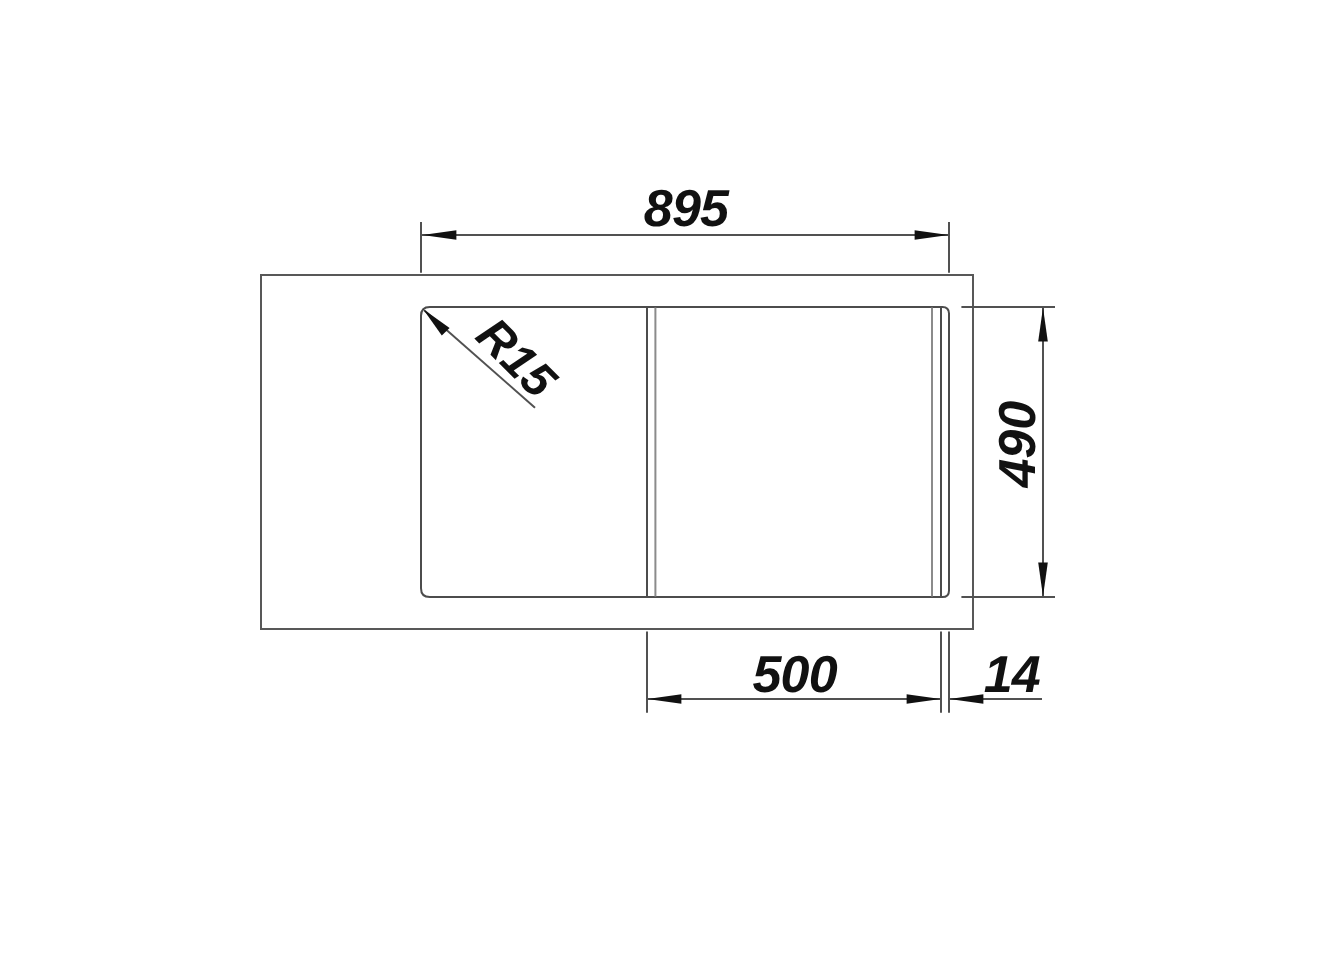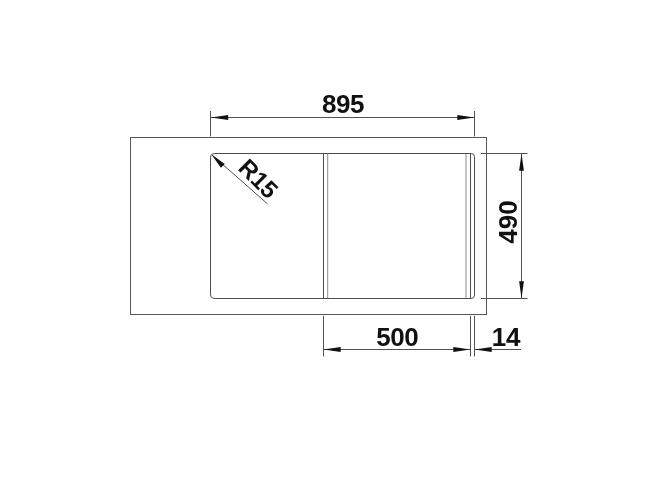--- a/index.html
+++ b/index.html
@@ -1,16 +1,16 @@
 <!DOCTYPE html>
 <html><head>
 <meta charset="utf-8">
 <style>
   html,body{margin:0;padding:0;background:#ffffff;}
-  .wrap{width:669px;height:419px;position:relative;background:#ffffff;overflow:hidden;}
+  .wrap{width:669px;height:419px;position:relative;background:#ffffff;overflow:hidden;font-style:italic;}
   text{font-family:"Liberation Sans",sans-serif;font-weight:bold;fill:#111111;}
 </style>
 </head>
 <body>
 <div class="wrap">
 <svg width="669" height="487" viewBox="0 0 669 487" xmlns="http://www.w3.org/2000/svg">
 
   <g>
     <rect x="130.5" y="137.5" width="356" height="177" fill="none" stroke="#585858" stroke-width="1"></rect>
   </g>

